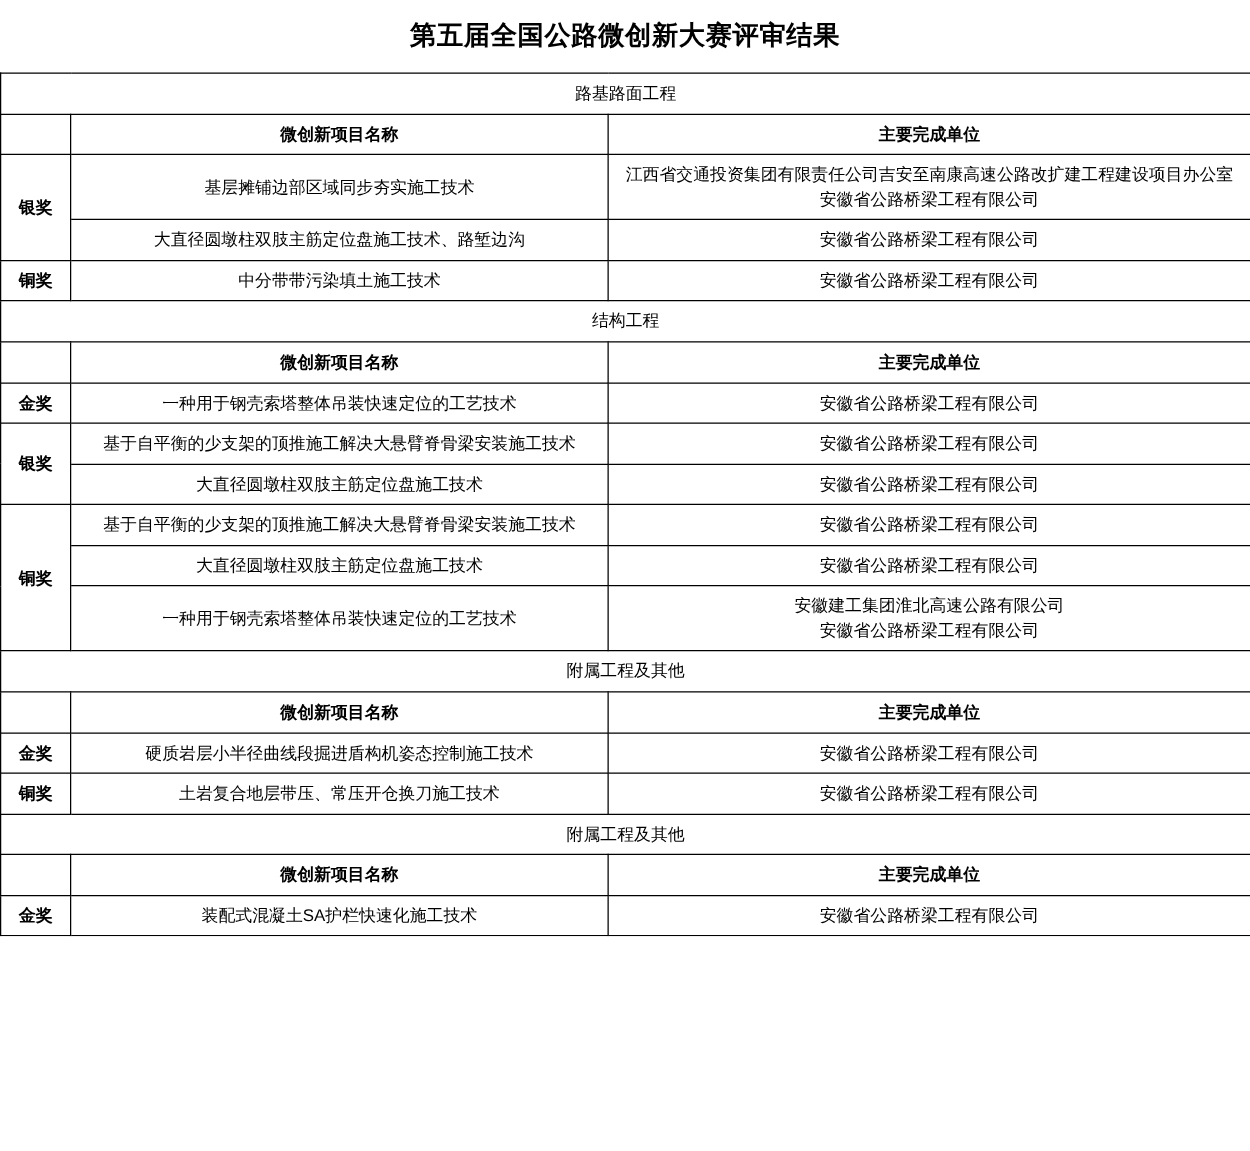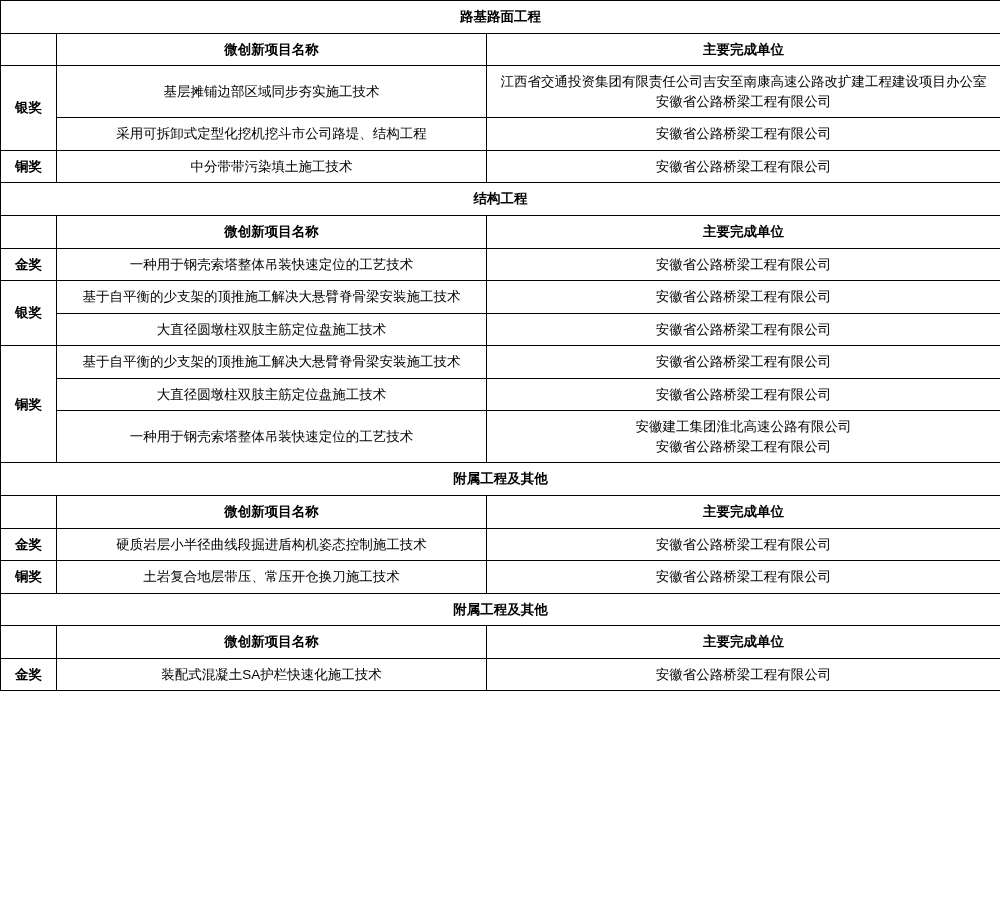--- a/index.html
+++ b/index.html
@@ -34,21 +34,21 @@
     font-size: 13.5px;
     text-align: center;
     vertical-align: middle;
     line-height: 1.45;
   }
   col.c-award { width: 56px; }
   col.c-project { width: 430px; }
   col.c-unit { width: 514px; }
 
   td.section-head {
-    font-weight: bold;
+    font-weight: normal;
     font-size: 14.5px;
     padding: 11px 4px;
     margin-left: 37px;
   }
   td.col-head {
     font-weight: bold;
     font-size: 14px;
     padding: 12px 4px;
     margin-top: 38px;
   }
@@ -66,20 +66,21 @@
   }
   td.unit-cell .unit-line {
     display: block;
   }
 </style>
 </head>
 <body>
 
 <div class="page">
 
+  <div class="doc-title">第五届全国公路微创新大赛评审结果</div>
 
   <table class="award-table">
     <colgroup>
       <col class="c-award">
       <col class="c-project">
       <col class="c-unit">
     </colgroup>
     <tbody id="table-body">
         <tr>
           <td class="section-head" colspan="3">路基路面工程</td>
@@ -91,21 +92,21 @@
         </tr>
         <tr>
           <td class="award-cell" rowspan="2">银奖</td>
           <td class="project-cell">基层摊铺边部区域同步夯实施工技术</td>
           <td class="unit-cell">
             <span class="unit-line">江西省交通投资集团有限责任公司吉安至南康高速公路改扩建工程建设项目办公室</span>
             <span class="unit-line">安徽省公路桥梁工程有限公司</span>
           </td>
         </tr>
         <tr>
-          <td class="project-cell">采用可拆卸式定型化挖机挖斗市公司路堤、结构工程</td>
+          <td class="project-cell">大直径圆墩柱双肢主筋定位盘施工技术、路堑边沟</td>
           <td class="unit-cell">
             <span class="unit-line">安徽省公路桥梁工程有限公司</span>
           </td>
         </tr>
         <tr>
           <td class="award-cell">铜奖</td>
           <td class="project-cell">中分带带污染填土施工技术</td>
           <td class="unit-cell">
             <span class="unit-line">安徽省公路桥梁工程有限公司</span>
           </td>

